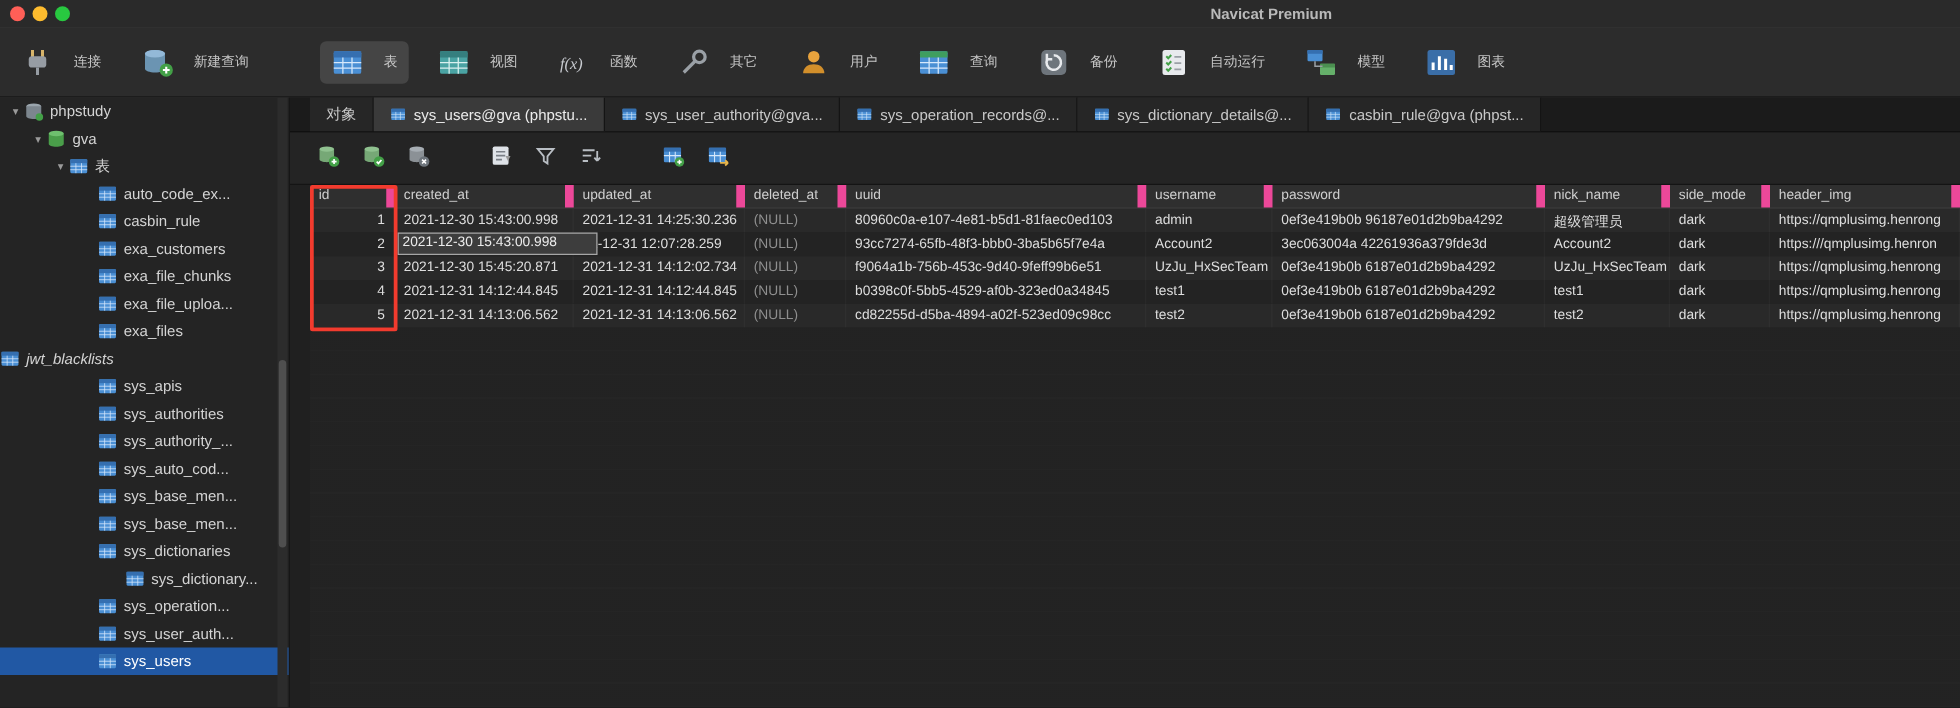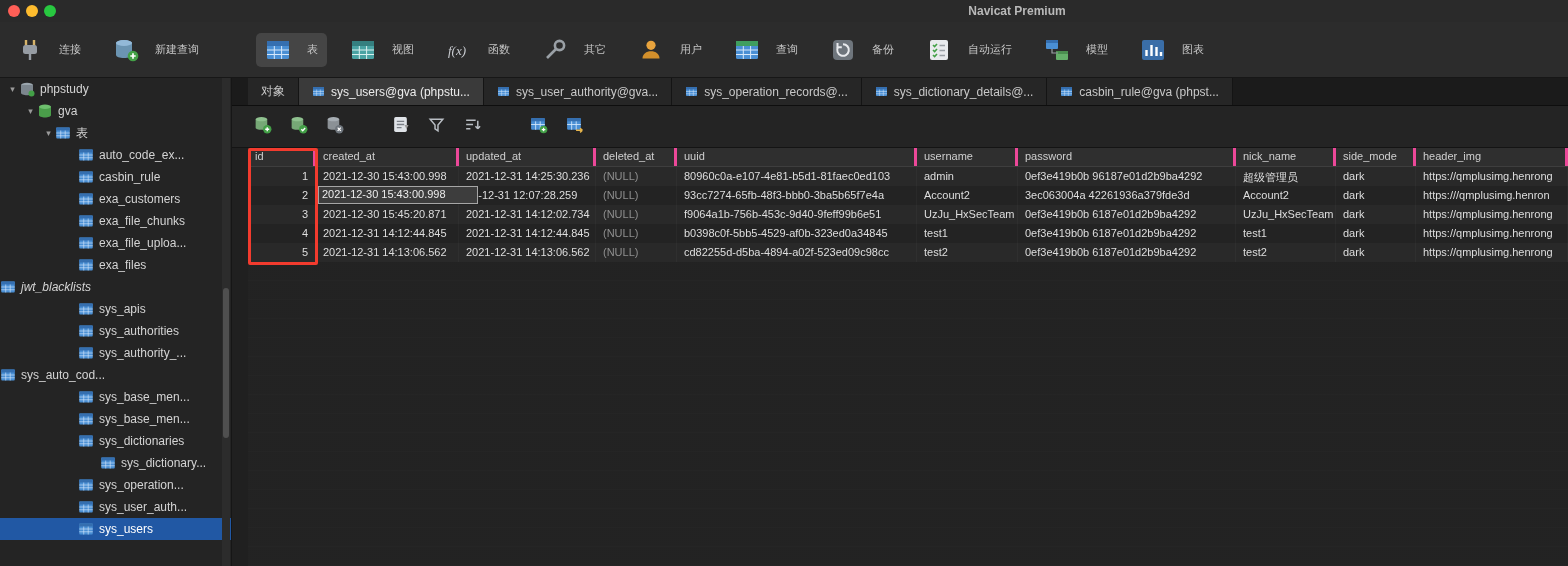--- a/index.html
+++ b/index.html
@@ -51,21 +51,21 @@
   .utilbar { height:42px; background:#242424; border-bottom:1px solid #141414; display:flex; align-items:center; padding-left:18px; gap:12px; flex:none; }
   .ut-btn { width:24px; height:24px; display:flex; align-items:center; justify-content:center; cursor:default; }
   .ut-btn svg { width:19px; height:19px; }
   .ut-caret { font-size:8px; color:#9a9a9a; margin-left:-6px; }
   .ut-sep { width:18px; }
 
   
   .gridwrap { flex:1; position:relative; padding-left:16px; background:#202020; overflow:hidden; }
   .grid { position:relative; width:1320px; height:100%; }
   .ghead { display:flex; height:19px; background:#2f2f2f; border-bottom:1px solid #3e3e3e; }
-  .hcell { flex:none; font-size:11px; color:#cfcfcf; padding:2px 7px 0 7px; border-right:3px solid #ec4899; white-space:nowrap; overflow:hidden; }
+  .hcell { flex:none; font-size:11px; color:#cfcfcf; padding:2px 7px 0 7px; border-right:7px solid #ec4899; white-space:nowrap; overflow:hidden; }
   .grow { display:flex; height:19px; position:relative; }
   .grow.odd  { background:#292929; }
   .grow.even { background:#232323; }
   .gcell { flex:none; font-size:11px; color:#dedede; padding:3px 7px 0 7px; white-space:nowrap; overflow:hidden; border-right:1px solid rgba(255,255,255,0.03); }
   .gcell.num { text-align:right; }
   .gcell.null { color:#8f8f8f; }
   .editbox { position:absolute; left:2px; top:0px; height:18px; width:160px; background:#3d3d3d; border:1px solid #a6a6a6; color:#ececec; font-size:11px; padding:1px 3px 0 3px; z-index:4; white-space:nowrap; }
   .gempty { position:absolute; left:0; right:0; bottom:0; background:repeating-linear-gradient(180deg,#252525 0 18px,#292929 18px 19px); opacity:.55; }
   .annotation { position:absolute; left:0px; top:0px; width:70px; height:117px; border:3px solid #f23b2e; border-radius:2px; z-index:6; pointer-events:none; }
 </style>
@@ -333,21 +333,21 @@
         <div class="tree-row" style="padding-left: 78px;">
           <span class="tree-ico">
             <svg viewBox="0 0 26 26">
               <rect x="2" y="4" width="22" height="18" rx="1.5" fill="#4a8fd4"></rect>
               <rect x="2" y="4" width="22" height="5" fill="#356fb0"></rect>
               <path d="M2 13h22M2 17.5h22M9.3 9v13M16.6 9v13" stroke="#d6e8fb" stroke-width="1"></path>
             </svg>
           </span>
           <span>sys_authority_...</span>
         </div>
-        <div class="tree-row" style="">
+        <div class="tree-row" style="padding-left: 78px;">
           <span class="tree-ico">
             <svg viewBox="0 0 26 26">
               <rect x="2" y="4" width="22" height="18" rx="1.5" fill="#4a8fd4"></rect>
               <rect x="2" y="4" width="22" height="5" fill="#356fb0"></rect>
               <path d="M2 13h22M2 17.5h22M9.3 9v13M16.6 9v13" stroke="#d6e8fb" stroke-width="1"></path>
             </svg>
           </span>
           <span>sys_auto_cod...</span>
         </div>
         <div class="tree-row" style="padding-left: 78px;">

